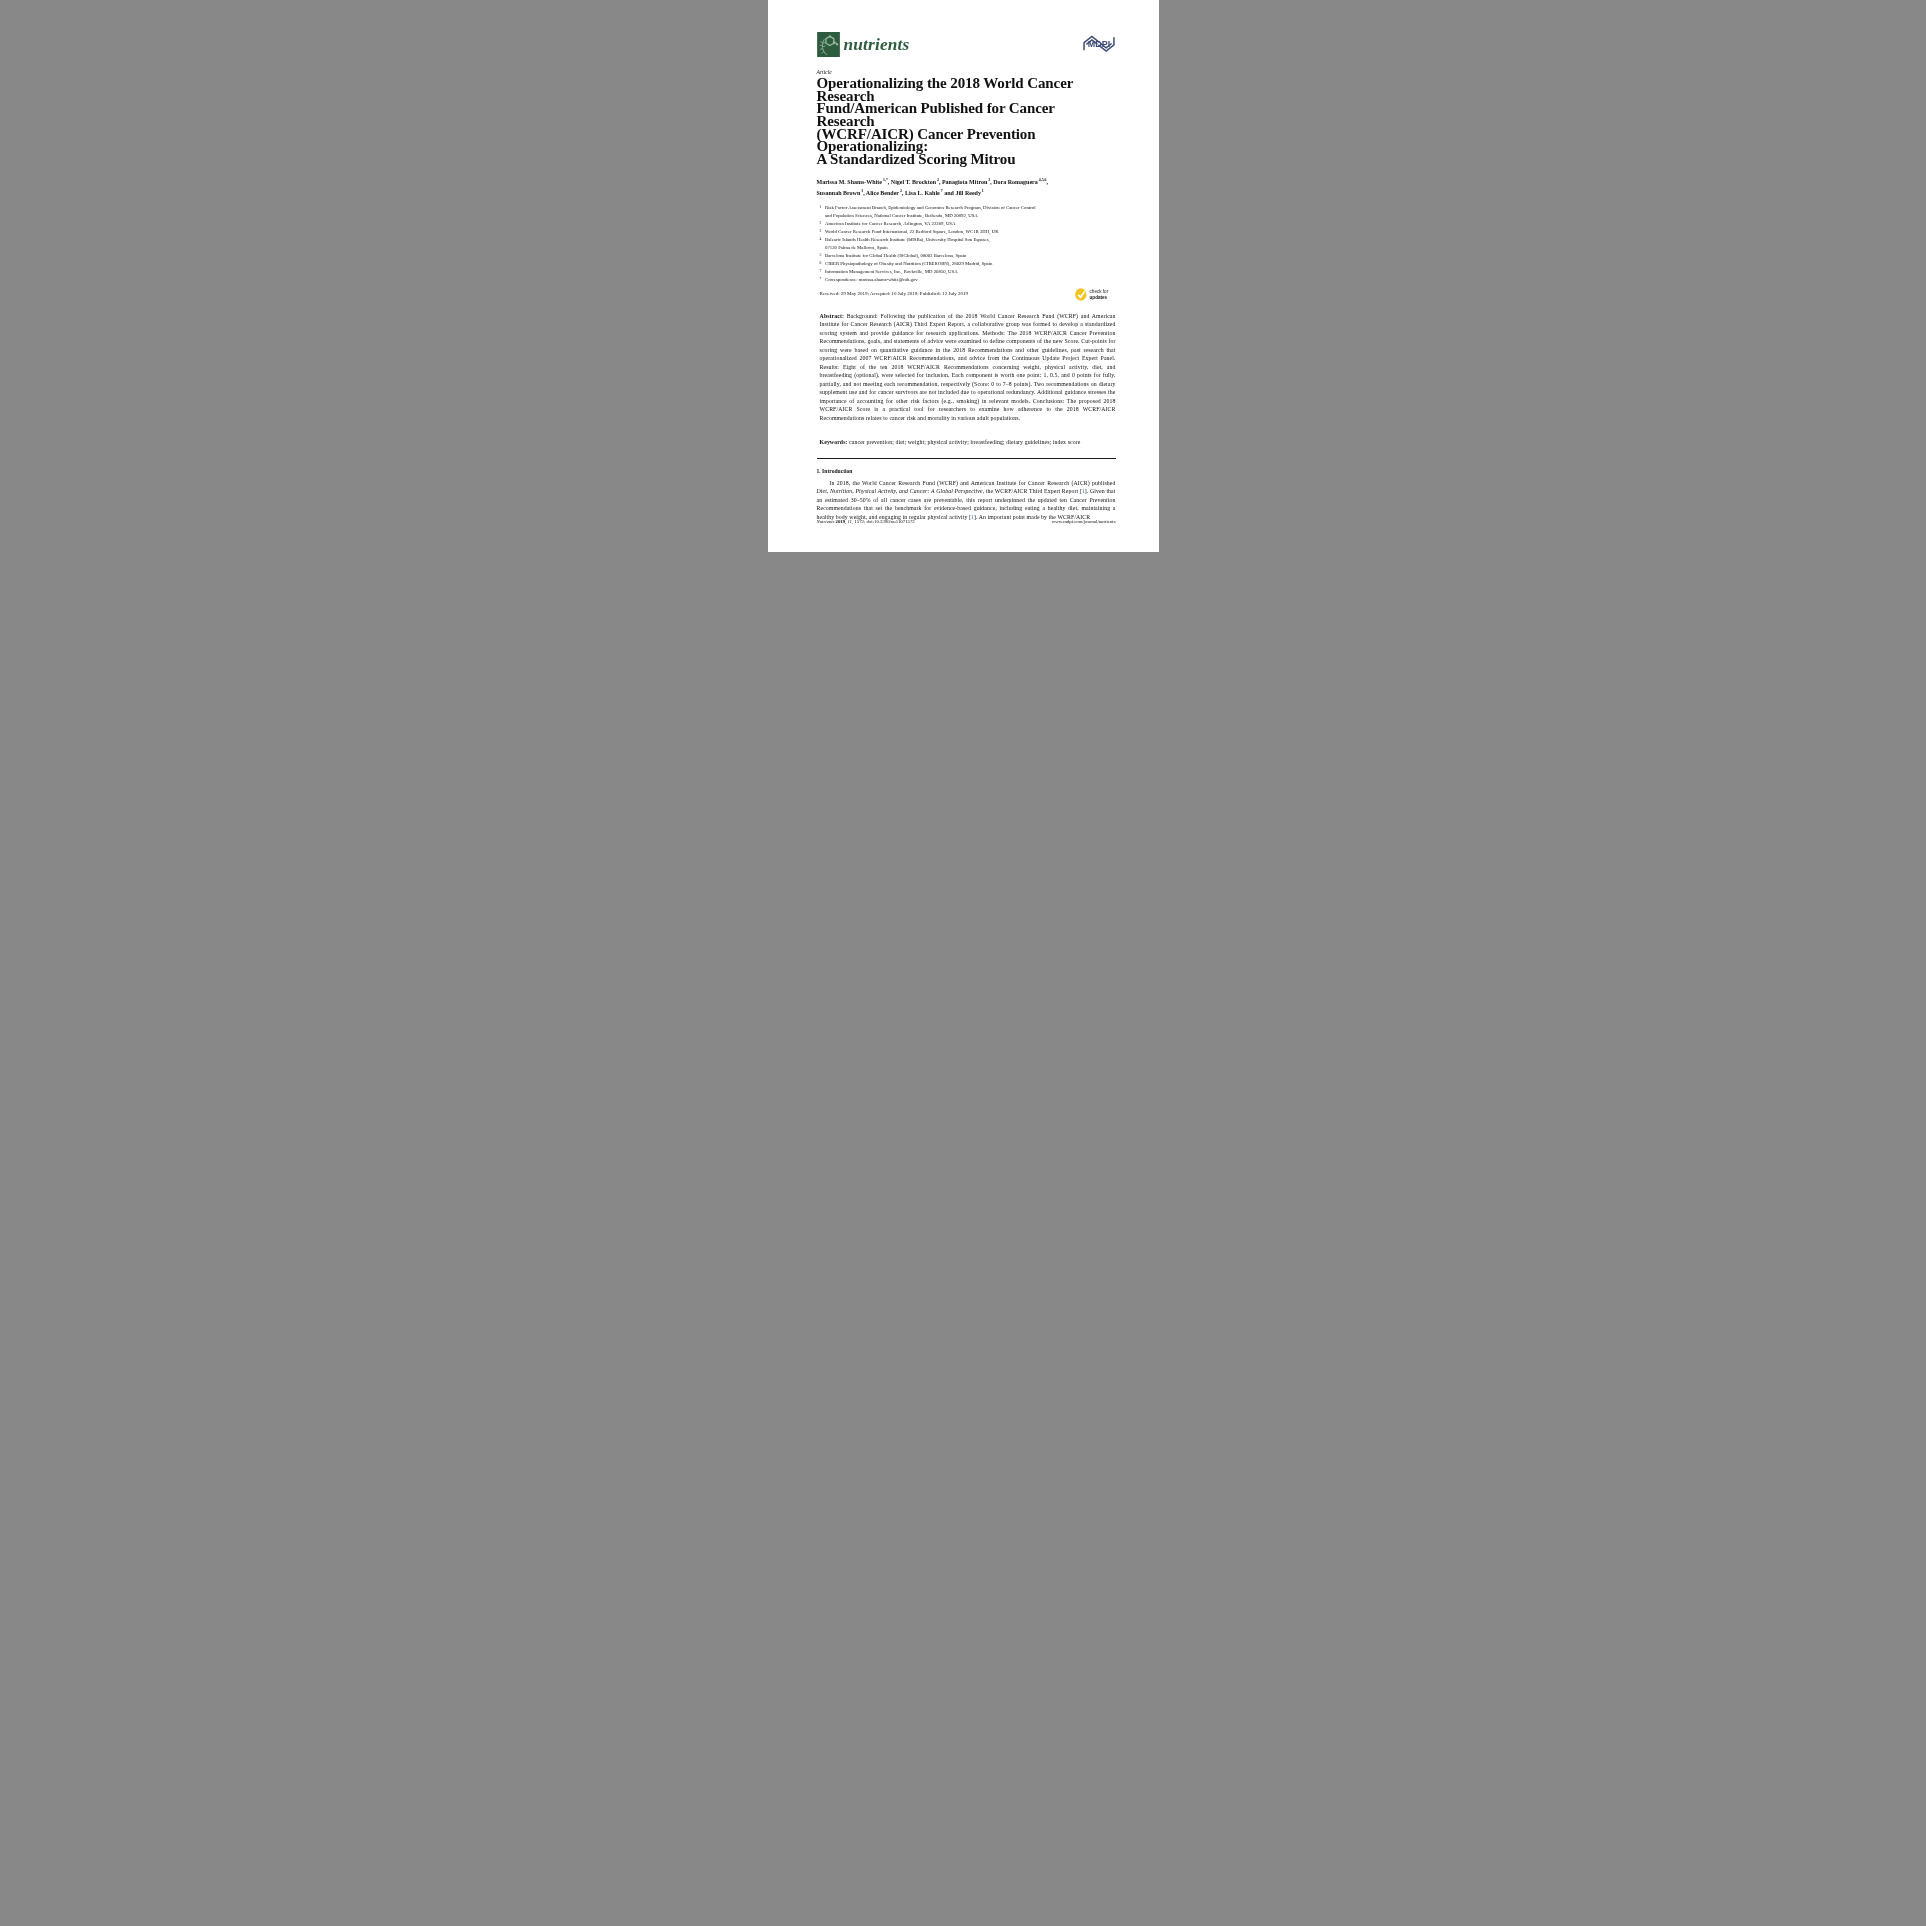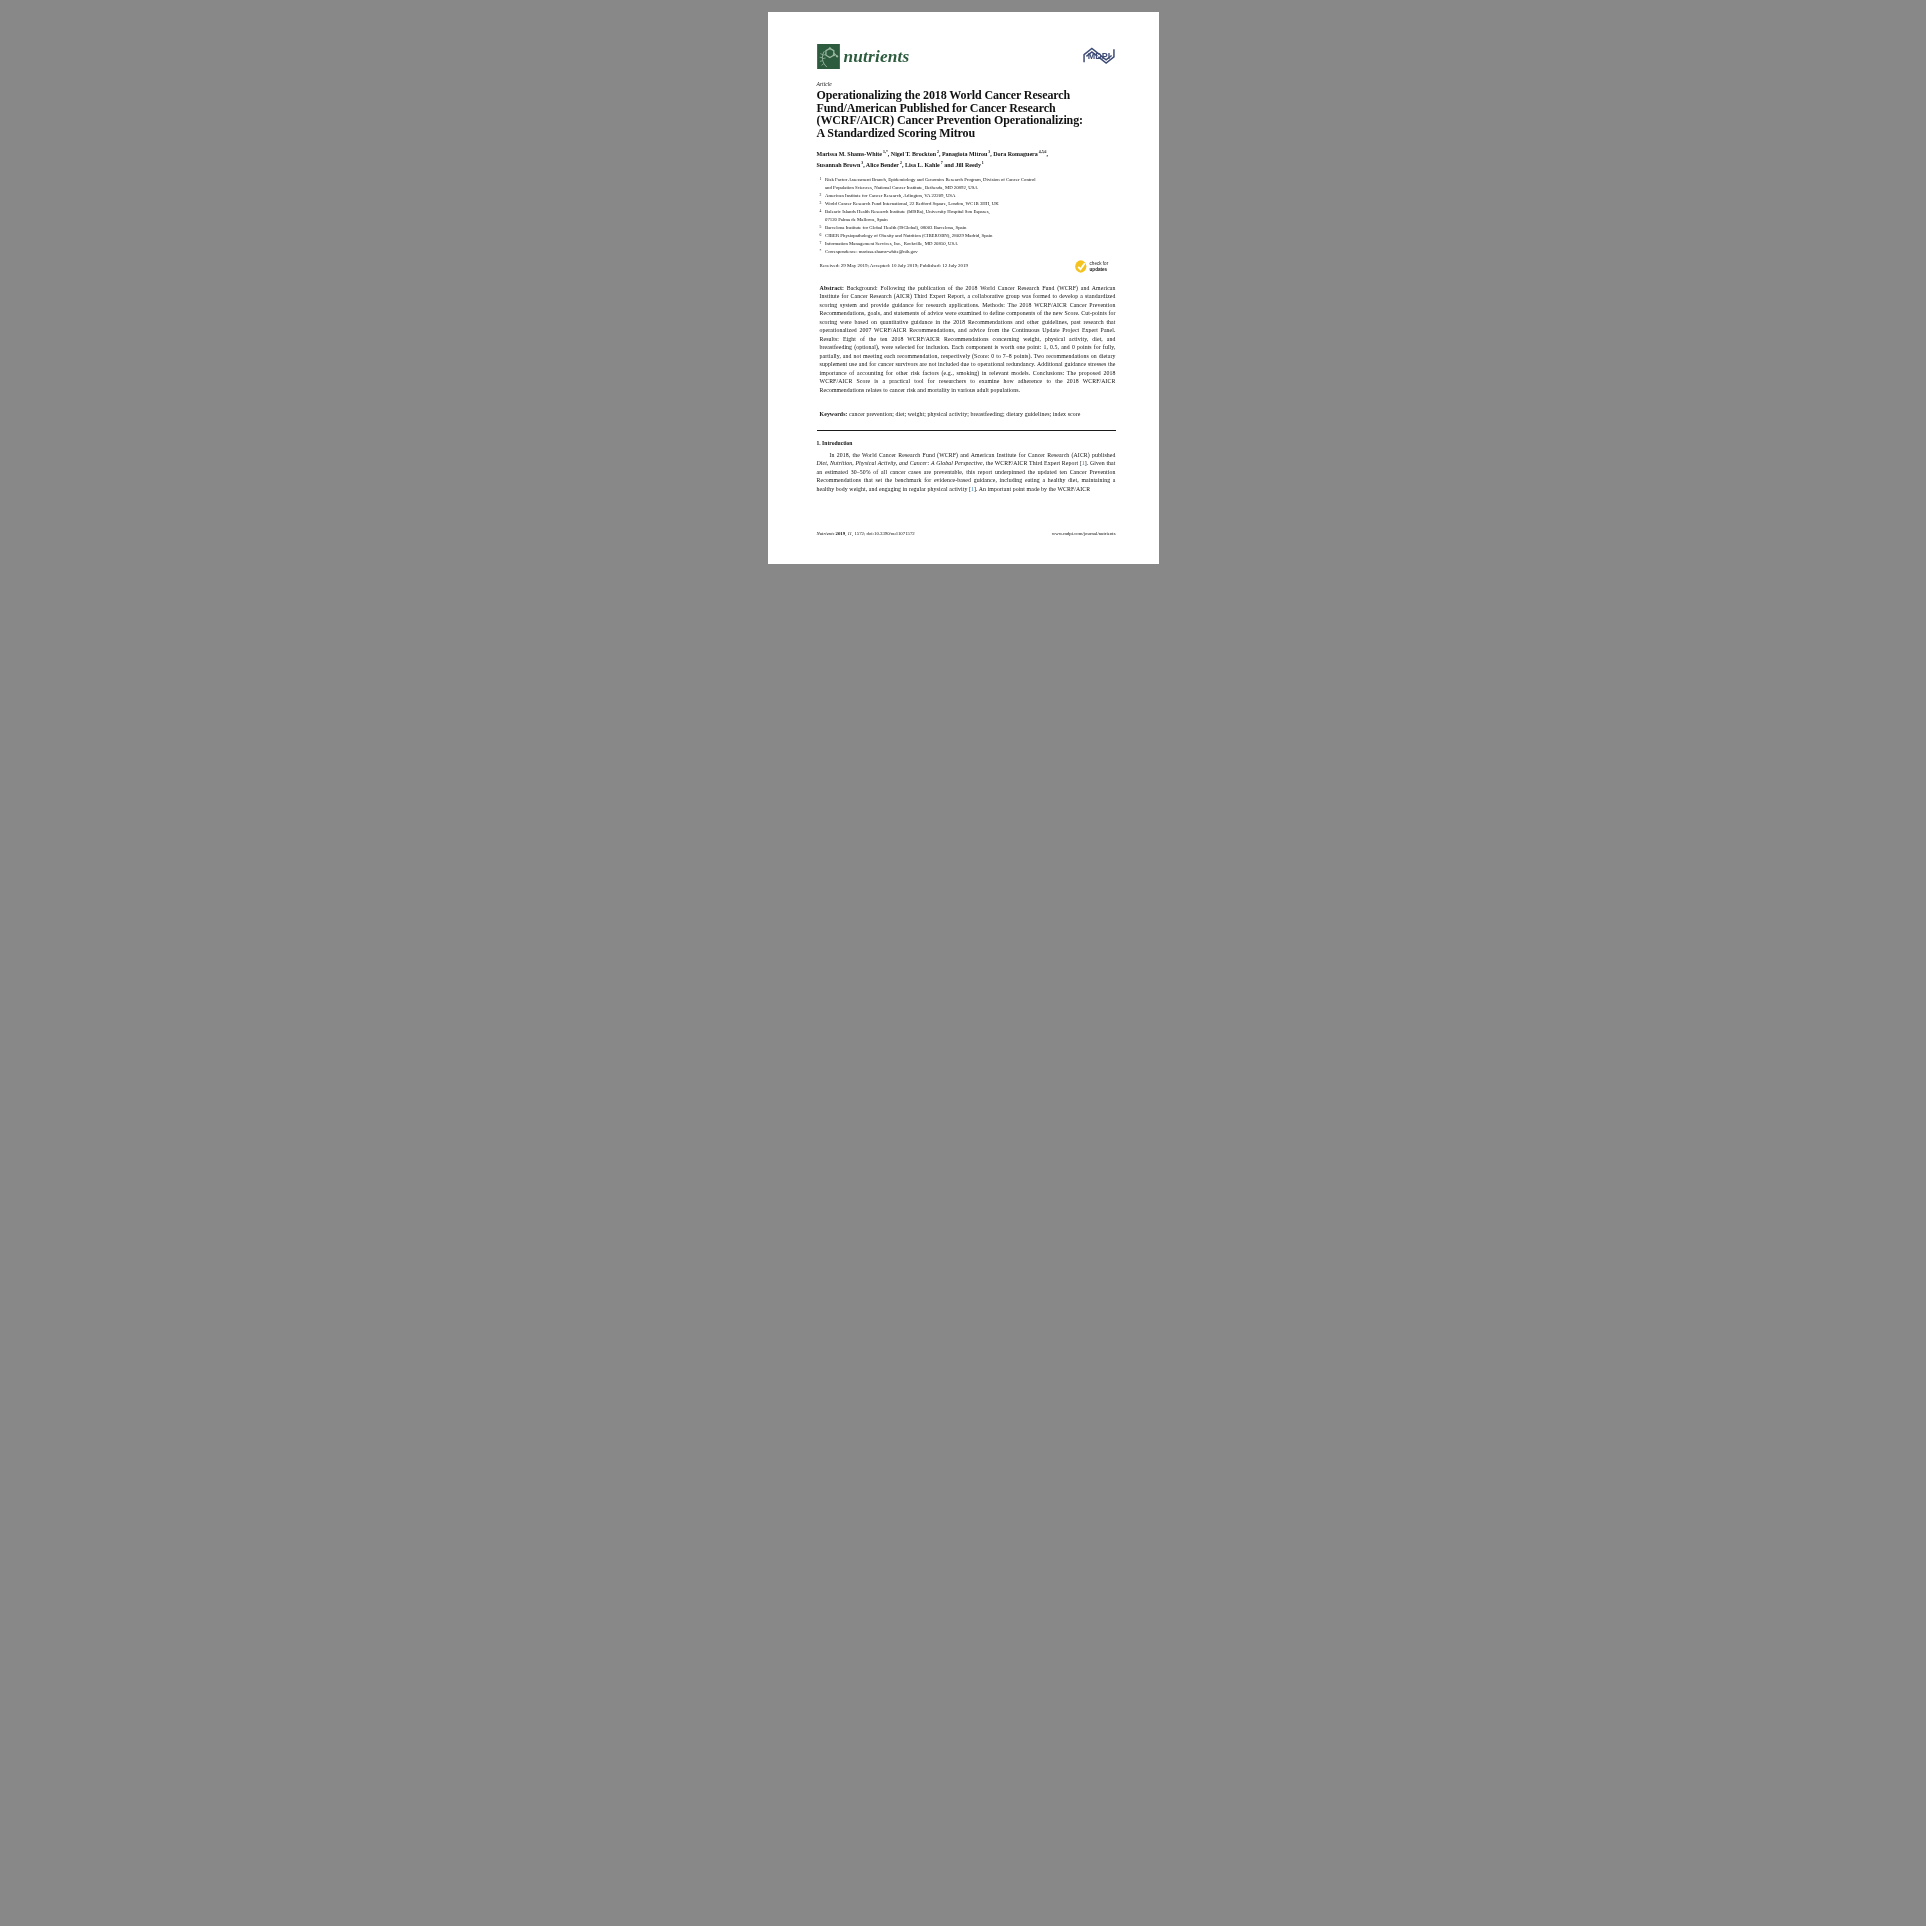--- a/index.html
+++ b/index.html
@@ -1,27 +1,27 @@
 <!DOCTYPE html>
 <html style="font-size:6.2px"><head>
 <meta charset="utf-8">
 <style>
   html,body{margin:0;padding:0;background:#888;}
-  .page{position:relative;width:391px;height:552px;background:#ffffff;margin:12px auto;
+  .page{position:relative;width:391px;height:552px;background:#ffffff;margin:0 auto;
         font-family:"Liberation Serif", serif;color:#111;overflow:hidden;}
   .content{position:absolute;left:49px;width:299px;top:0;}
   
   .header{margin-top:32px;display:flex;justify-content:space-between;align-items:flex-start;}
   .logo-group{display:flex;align-items:center;}
   .logo-box{width:23px;height:25px;display:block;}
   .journal-name{font-style:italic;font-weight:bold;font-size:17.3px;line-height:1;margin-left:3.9px;letter-spacing:0.2px;}
   .mdpi-logo{width:34px;height:19.6px;margin-top:1.5px;}
   
   .article-type{margin-top:11.6px;font-style:italic;font-size:5.6px;}
-  .title{margin-top:2.3px;font-weight:bold;font-size:12px;line-height:12.7px;letter-spacing:-0.1px;}
+  .title{margin-top:2.3px;font-weight:bold;font-size:15px;line-height:12.7px;letter-spacing:-0.1px;}
   .authors{margin-top:7px;font-weight:bold;font-size:6px;line-height:9.2px;}
   .authors sup{font-size:3.9px;font-weight:bold;}
   .frontmatter{margin-left:3.1px;}
   .affiliations{margin-top:4.6px;font-size:4.8px;}
   .aff-row{display:grid;grid-template-columns:5.4px 1fr;line-height:8px;}
   .aff-marker{font-size:3.7px;position:relative;top:-1.2px;}
   .aff-text{white-space:pre-wrap;}
   .dates-row{margin-top:6.2px;display:flex;justify-content:space-between;align-items:flex-start;}
   .dates{font-size:5px;line-height:8.5px;}
   .badge{display:flex;align-items:center;margin-right:7.3px;margin-top:-2.3px;cursor:pointer;}

